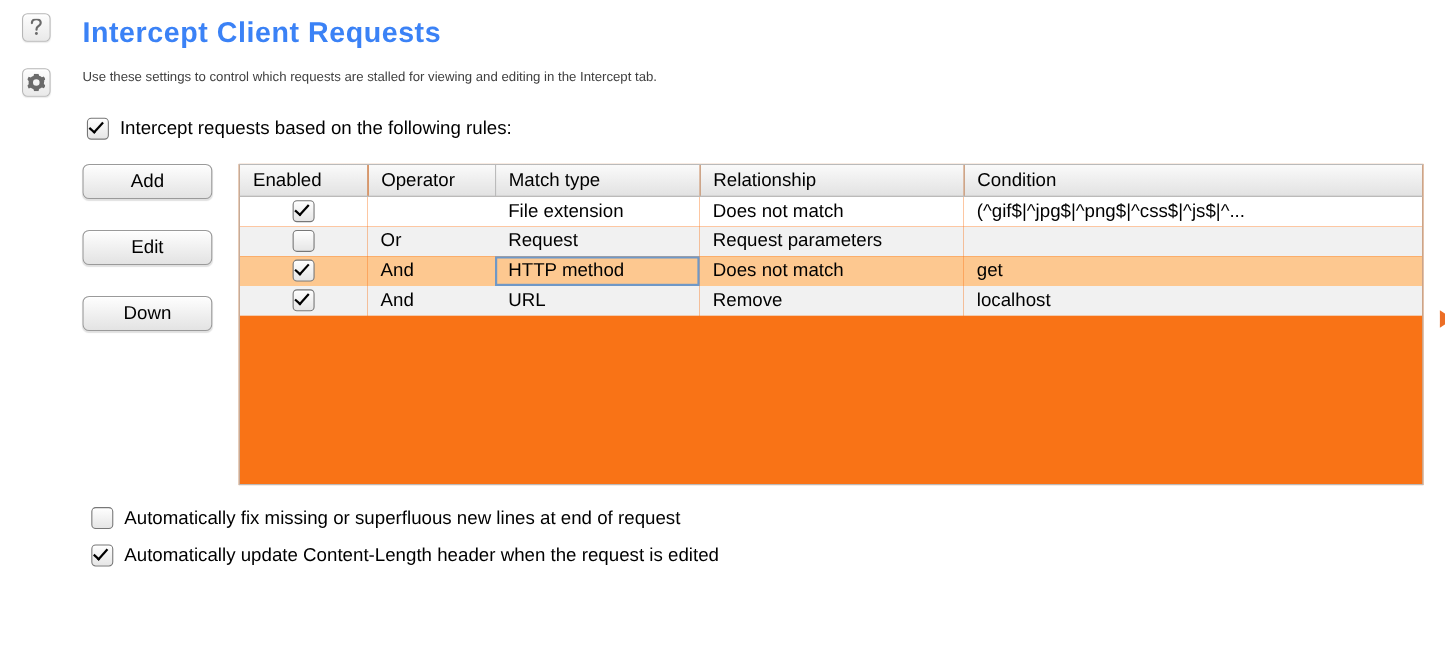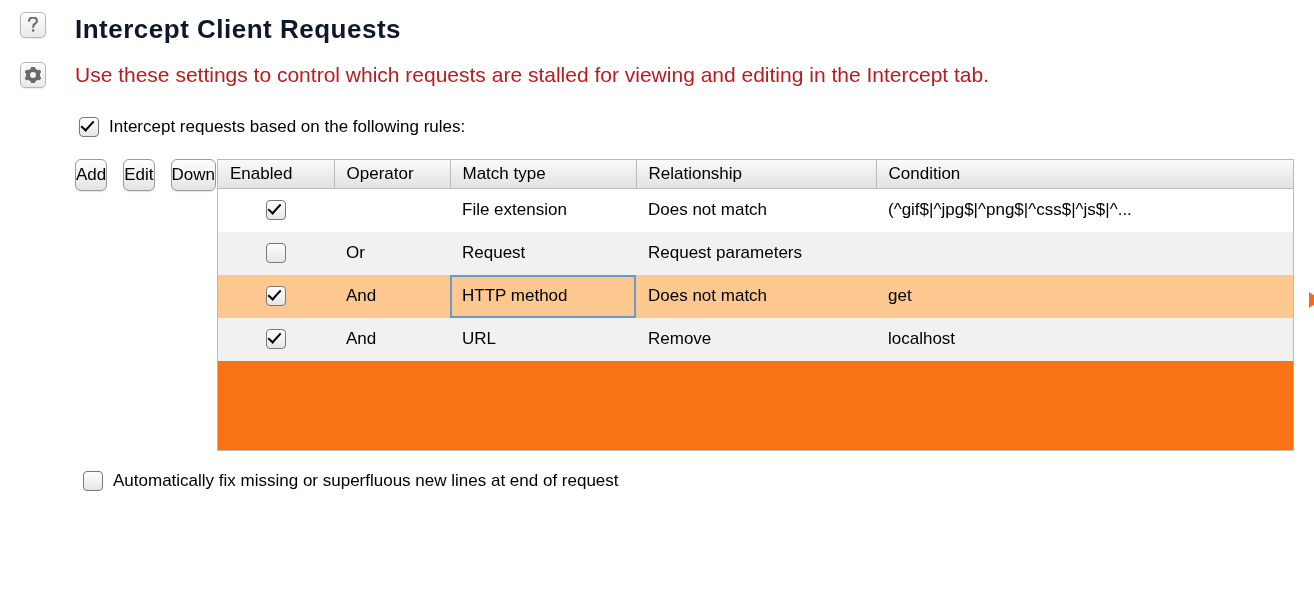--- a/index.html
+++ b/index.html
@@ -38,29 +38,29 @@
     font-weight: bold;
     font-size: 15px;
     box-shadow: inset 0 1px 0 #fff, 0 1px 1px rgba(0,0,0,0.08);
   }
   .icon-btn svg { display:block; }
 
   .content {
     margin-left: 55px;
   }
   .heading {
-    color: #0f172a;
+    color: #3b82f6;
     font-size: 26px;
     font-weight: bold;
     margin: 4px 0 18px 0;
     letter-spacing: 0.5px;
   }
   .description {
-    font-size: 21px;
-    color: #b91c1c;
+    font-size: 12px;
+    color: #404040;
     margin-bottom: 30px;
   }
 
   .chk-row {
     display: flex;
     align-items: center;
     margin: 0 0 22px 4px;
     font-size: 17px;
   }
   .chk-row .chk { margin-right: 10px; }
@@ -88,22 +88,22 @@
   }
 
   .rules-area {
     display: flex;
     align-items: flex-start;
     gap: 24px;
     position: relative;
   }
   .btn-col {
     display: flex;
-    flex-direction: row;
-    gap: 16px;
+    flex-direction: column;
+    gap: 28px;
     width: 118px;
   }
   .push-btn {
     height: 30px;
     border: 1px solid #9a9a9a;
     border-radius: 6px;
     background: linear-gradient(#fefefe, #e3e3e3);
     font-size: 17px;
     color: #000;
     display:flex;
@@ -137,21 +137,21 @@
     border-bottom: 1px solid #bbb;
     box-sizing: border-box;
     white-space: nowrap;
     overflow: hidden;
   }
   thead th:last-child { border-right: none; }
 
   tbody td {
     font-size: 17px;
     padding: 2px 12px;
-    height: 43px;
+    height: 27px;
     box-sizing: border-box;
     white-space: nowrap;
     overflow: hidden;
     text-overflow: ellipsis;
   }
   tbody tr.even td { background: #f1f1f1; }
   tbody tr.odd td  { background: #ffffff; }
   tbody tr.selected td { background: #fdc890; }
 
   td.enabled-col { text-align: center; }
@@ -278,15 +278,19 @@
         </table>
         <div class="arrow-right"></div>
       </div>
     </div>
 
     <div class="bottom-checks">
       <div class="chk-row">
         <span id="fix-newlines-chk" class="chk"></span>
         <span>Automatically fix missing or superfluous new lines at end of request</span>
       </div>
+      <div class="chk-row">
+        <span id="content-length-chk" class="chk checked"></span>
+        <span>Automatically update Content-Length header when the request is edited</span>
+      </div>
     </div>
   </div>
 </div>
 
 </body></html>

